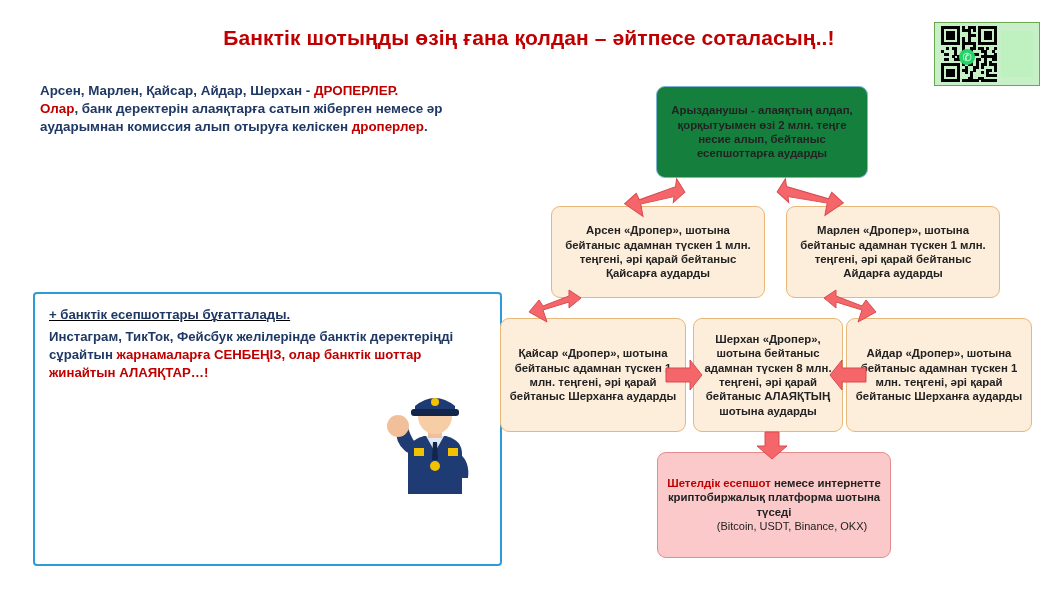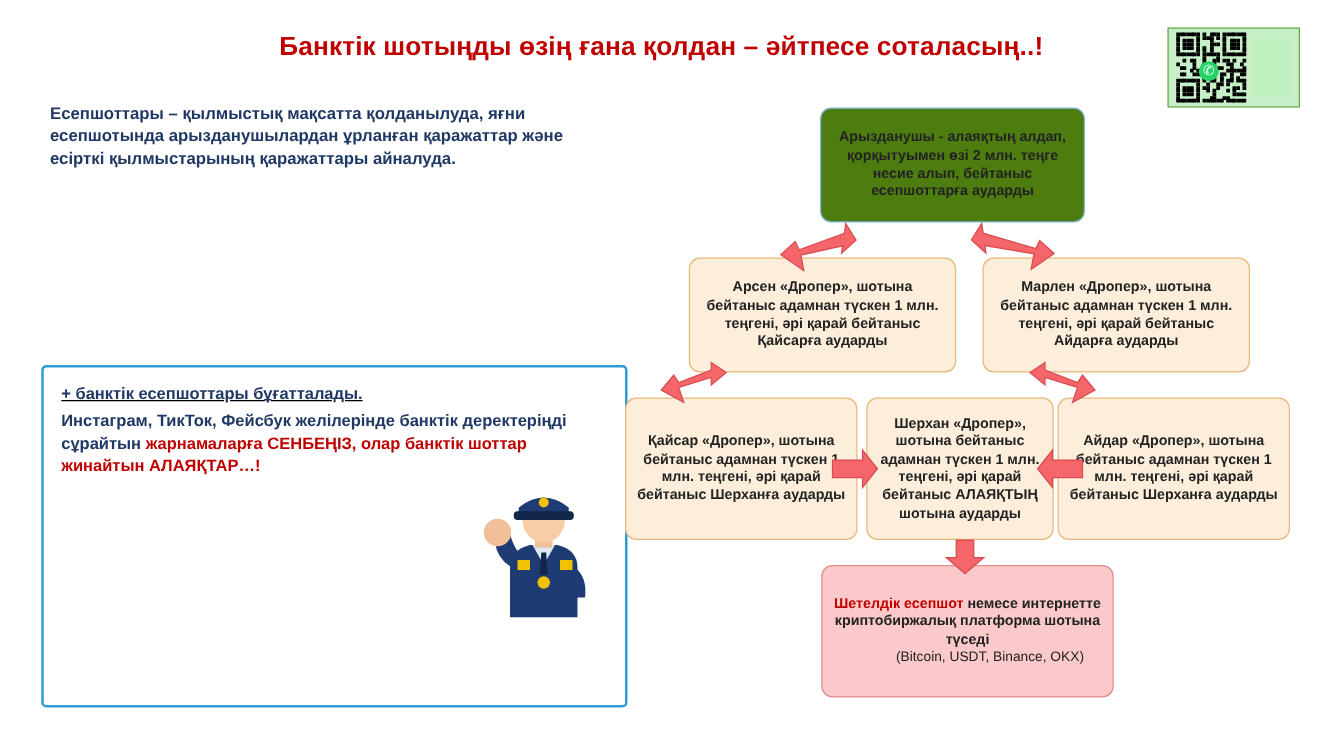--- a/index.html
+++ b/index.html
@@ -66,21 +66,21 @@
   #police{left:374px;top:382px;width:112px;height:112px;}
 
   
   .box{
     position:absolute;border-radius:9px;
     font-size:11.4px;line-height:1.26;color:#222;
     text-align:center;font-weight:bold;
     display:flex;align-items:center;justify-content:center;
     padding:4px 6px;box-sizing:border-box;
   }
-  .blue-box{background:#4d7c0f;border:1px solid #7fb4d6;}
+  .blue-box{background:#15803d;border:1px solid #7fb4d6;}
   .tan-box{background:#fdeedb;border:1px solid #e8b87a;}
   .pink-box{background:#fbc9c9;border:1px solid #e38c8c;}
 
   #b-applicant{left:656px;top:86px;width:212px;height:92px;}
   #b-arsen{left:551px;top:206px;width:214px;height:92px;}
   #b-marlen{left:786px;top:206px;width:214px;height:92px;}
   #b-kaisar{left:500px;top:318px;width:186px;height:114px;}
   #b-sherkhan{left:693px;top:318px;width:150px;height:114px;}
   #b-aidar{left:846px;top:318px;width:186px;height:114px;}
   #b-foreign{left:657px;top:452px;width:234px;height:106px;}
@@ -321,22 +321,23 @@
       <div class="qr-cell" style="left: 8px; top: 53.3333px; width: 3px; height: 3px;"></div>
       <div class="qr-cell" style="left: 10.6667px; top: 53.3333px; width: 3px; height: 3px;"></div>
       <div class="qr-cell" style="left: 13.3333px; top: 53.3333px; width: 3px; height: 3px;"></div>
       <div class="qr-cell" style="left: 16px; top: 53.3333px; width: 3px; height: 3px;"></div>
     </div>
   <div id="qr-phone"></div>
   <div id="wa">✆</div>
 </div>
 
 <div class="abs" id="left-col">
-  <p id="p3">
-    <span>Есепшоттары</span><span class="nrm"> – қылмыстық мақсатта қолданылуда, яғни есепшотында арызданушылардан ұрланған қаражаттар және есірткі қылмыстарының қаражаттары айналуда.</span>
+  <p id="p2">
+    <span class="blue">Арсен, Марлен, Қайсар, Айдар, Шерхан - </span><span class="red">ДРОПЕРЛЕР.</span><br>
+    <span class="red">Олар</span><span class="blue">, банк деректерін алаяқтарға сатып жіберген немесе әр аударымнан комиссия алып отыруға келіскен </span><span class="red">дроперлер</span><span class="blue">.</span>
   </p>
 </div>
 
 <div class="abs" id="reminder">
   <div class="inner">
     <ul class="bullets">
       <li>+ банктік есепшоттары бұғатталады.</li>
     </ul>
     <p id="rem-foot">
       <span>Инстаграм, ТикТок, Фейсбук желілерінде банктік деректеріңді сұрайтын </span><span class="rb">жарнамаларға СЕНБЕҢІЗ, олар банктік шоттар жинайтын АЛАЯҚТАР…!</span>
@@ -382,21 +383,21 @@
 
 <div class="box tan-box" id="b-marlen">
   <span>Марлен «Дропер», шотына бейтаныс адамнан түскен 1 млн. теңгені, әрі қарай бейтаныс Айдарға аударды</span>
 </div>
 
 <div class="box tan-box" id="b-kaisar">
   <span>Қайсар «Дропер», шотына бейтаныс адамнан түскен 1 млн. теңгені, әрі қарай бейтаныс Шерханға аударды</span>
 </div>
 
 <div class="box tan-box" id="b-sherkhan">
-  <span>Шерхан «Дропер», шотына бейтаныс адамнан түскен 1 млн. теңгені, әрі қарай бейтаныс АЛАЯҚТЫҢ шотына аударды</span>
+  <span>Шерхан «Дропер», шотына бейтаныс адамнан түскен 8 млн. теңгені, әрі қарай бейтаныс АЛАЯҚТЫҢ шотына аударды</span>
 </div>
 
 <div class="box tan-box" id="b-aidar">
   <span>Айдар «Дропер», шотына бейтаныс адамнан түскен 1 млн. теңгені, әрі қарай бейтаныс Шерханға аударды</span>
 </div>
 
 <div class="box pink-box" id="b-foreign">
   <span>
     <span class="rd">Шетелдік есепшот</span><span class="l1"> немесе интернетте </span><span class="l1">криптобиржалық платформа шотына түседі</span><br>
     <span class="small">(Bitcoin, USDT, Binance, OKX)</span>

